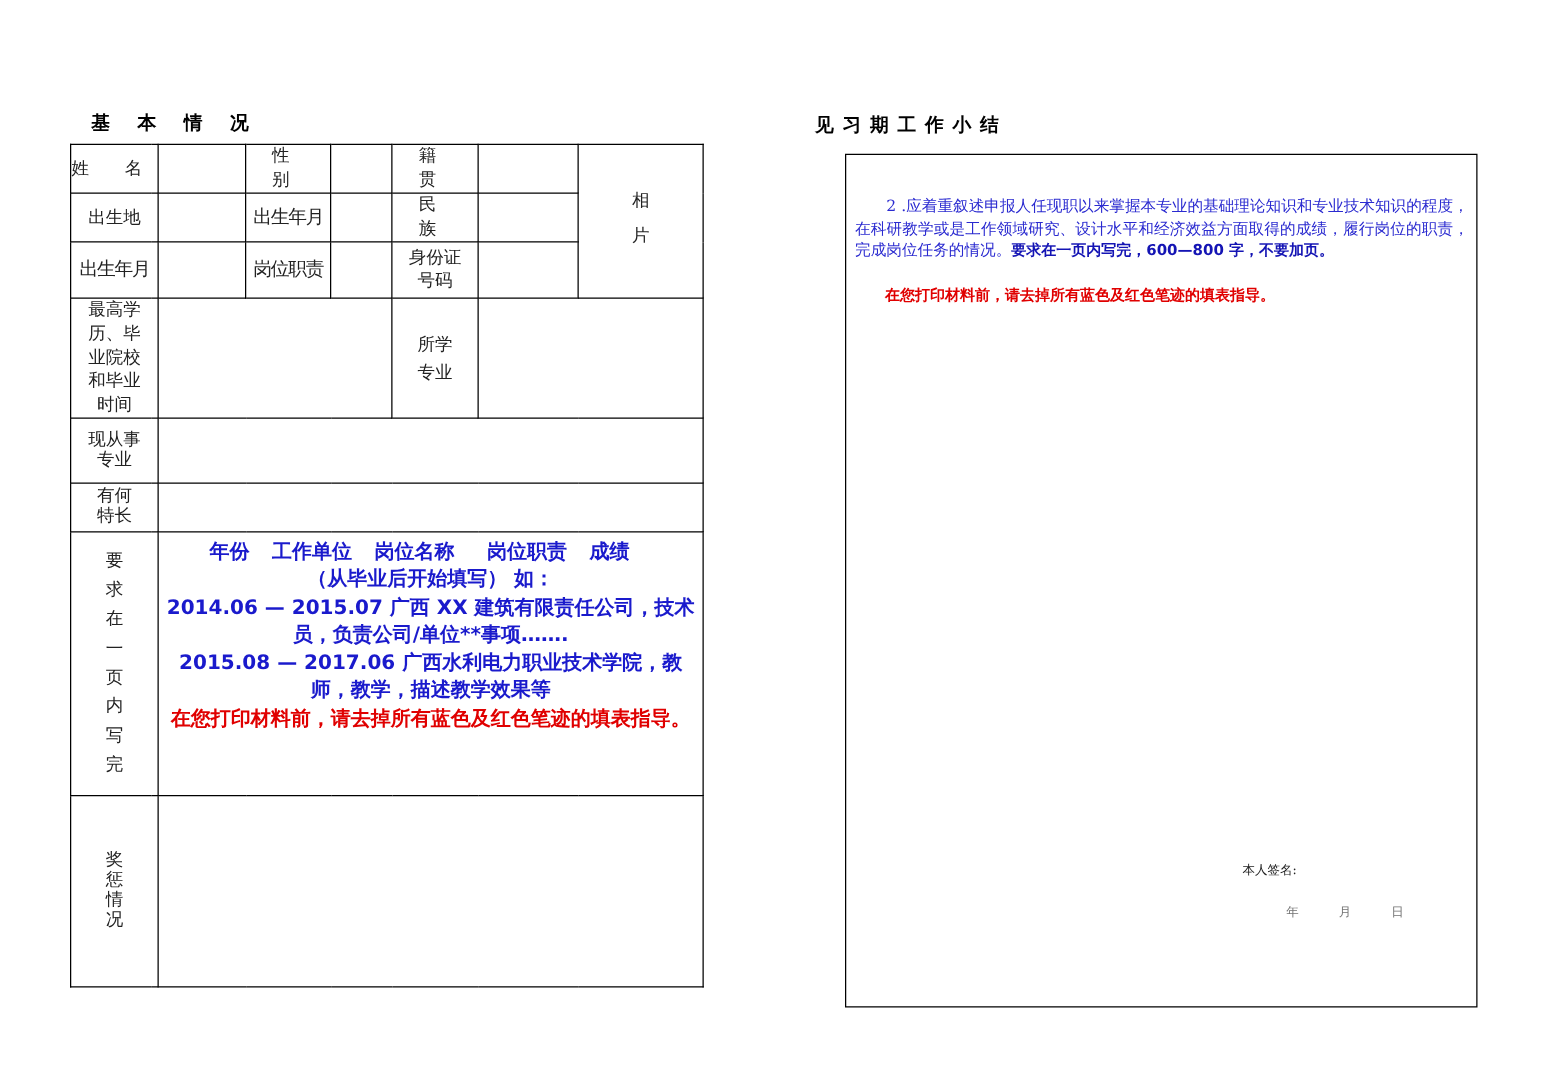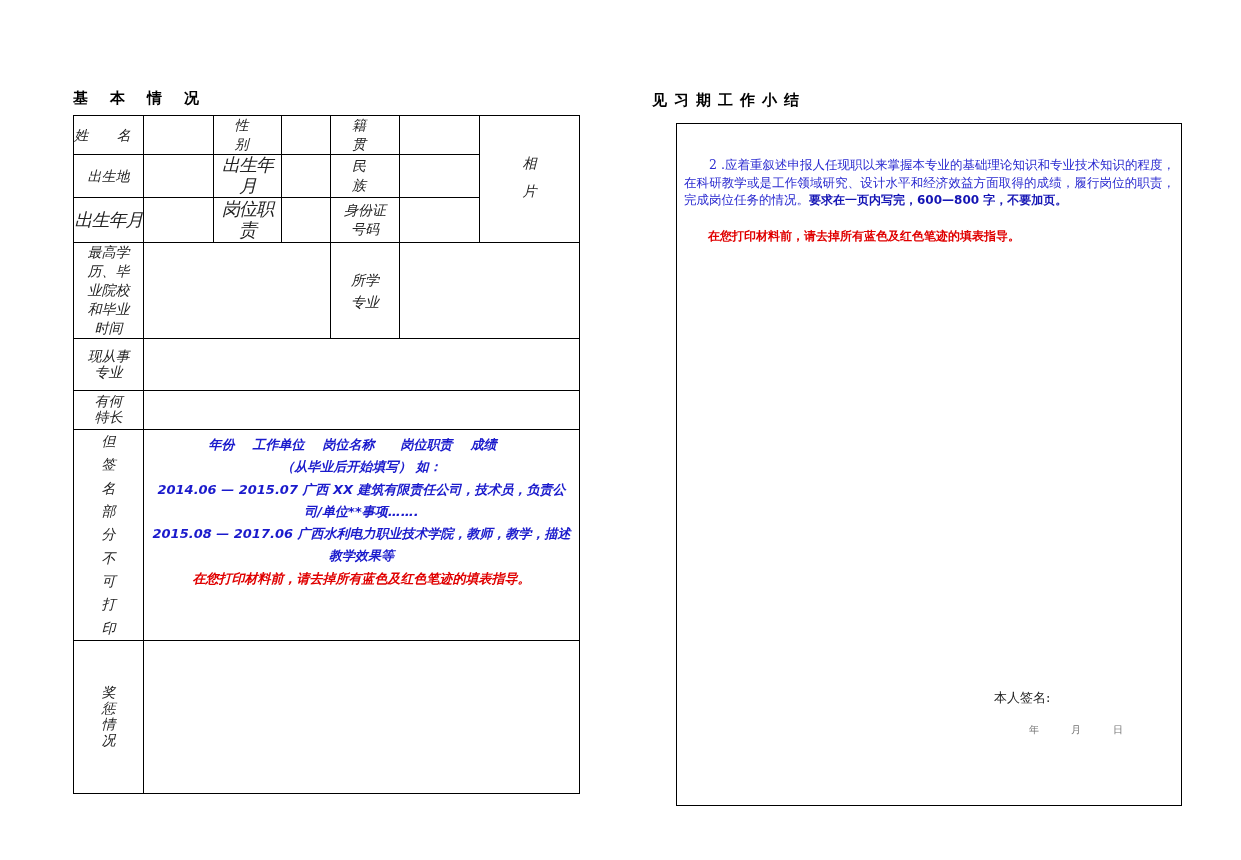--- a/index.html
+++ b/index.html
@@ -3,46 +3,46 @@
   <meta charset="utf-8">
   <style>
     html, body { margin: 0; padding: 0; background: #ffffff; }
     body { width: 1241px; height: 860px; position: relative; overflow: hidden;
            font-family: "DejaVu Serif", "Liberation Serif", serif; color: #000; }
     .title { position: absolute; font-family: "DejaVu Sans", "Liberation Sans", sans-serif;
              font-weight: bold; font-size: 15px; text-align: left; }
     #left-title { left: 73px; width: 506px; top: 89px; word-spacing: 0; letter-spacing: 22px; }
     #right-title { left: 652px; width: 508px; top: 91px; letter-spacing: 7px; }
 
-    table.info { position: absolute; left: 73px; top: 115px; width: 507px;
-                 border-collapse: collapse; table-layout: fixed; font-size: 14px; font-style: italic; }
+    table.info { position: absolute; left: 56px; top: 115px; width: 507px;
+                 border-collapse: collapse; table-layout: fixed; font-size: 14px; }
     table.info td { border: 1px solid #000; padding: 0; text-align: center; vertical-align: middle;
                     line-height: 19px; color: #222; }
     .lbl { font-size: 14px; color: #222; }
     .sp { letter-spacing: 12px; }
-    .narrow { font-size: 18px; letter-spacing: -1px; }
+    .narrow { font-size: 15px; letter-spacing: -1px; }
 
     .exp { text-align: center; vertical-align: top !important; padding: 4px 5px !important;
-           font-family: "DejaVu Sans", "Liberation Sans", sans-serif; font-weight: bold; font-size: 13px;
+           font-family: "DejaVu Sans", "Liberation Sans", sans-serif; font-weight: bold; font-size: 16px;
            line-height: 22.3px !important; color: #1a1acc !important; }
     .exp .red { color: #e00000; }
     .exp .row1 span { margin-right: 18px; }
 
     .vert { line-height: 23.3px !important; }
     .vert2 { line-height: 16px !important; }
 
     #summary-box { position: absolute; left: 676px; top: 123px; width: 506px; height: 683px;
                    border: 1px solid #000; box-sizing: border-box; }
     .notes { position: absolute; left: 7px; right: 6px; top: 32px; font-size: 12.5px;
              line-height: 17.5px; color: #2a2ad0; text-align: justify; }
     .notes p { margin: 0; text-indent: 2em; }
     .notes b { color: #1414b4; font-family: "DejaVu Sans", "Liberation Sans", sans-serif; font-size: 12px; margin-top: 11px; }
     .notes .red { color: #e00000; font-weight: bold; font-family: "DejaVu Sans", "Liberation Sans", sans-serif;
                   font-size: 12px; margin-top: 18px; }
-    .sig { position: absolute; left: 317px; top: 565px; font-size: 13px; color: #222; }
+    .sig { position: absolute; left: 317px; top: 565px; font-size: 10px; color: #222; }
     .date { position: absolute; left: 352px; top: 599px; font-size: 10px; color: #737373; }
     .date span { margin-right: 32px; }
   </style>
 </head>
 <body>
 
 <div id="left-title" class="title">基本情况</div>
 
 <table class="info">
   <colgroup>
@@ -89,21 +89,21 @@
   </tr>
   <tr style="height:52px">
     <td colspan="2"><span class="lbl vert2" style="display:inline-block;width:45px">现从事专业</span></td>
     <td colspan="6"></td>
   </tr>
   <tr style="height:39px">
     <td colspan="2"><span class="lbl vert2" style="display:inline-block;width:30px">有何特长</span></td>
     <td colspan="6"></td>
   </tr>
   <tr style="height:211px">
-    <td colspan="2"><span class="lbl vert" style="display:inline-block;width:15px">但签名部分不可打印</span></td>
+    <td colspan="2"><span class="lbl vert" style="display:inline-block;width:15px">要求在一页内写完</span></td>
     <td colspan="6" class="exp">
       <div class="row1">
         <span>年份</span><span>工作单位</span><span>岗位名称</span><span style="margin-left:8px">岗位职责</span><span>成绩</span>
       </div>
       <div>（从毕业后开始填写） 如：</div>
       <div>2014.06 — 2015.07  广西 XX 建筑有限责任公司，技术员，负责公司/单位**事项…….</div>
       <div>2015.08 — 2017.06  广西水利电力职业技术学院，教师，教学，描述教学效果等</div>
       <div class="red">在您打印材料前，请去掉所有蓝色及红色笔迹的填表指导。</div>
     </td>
   </tr>

